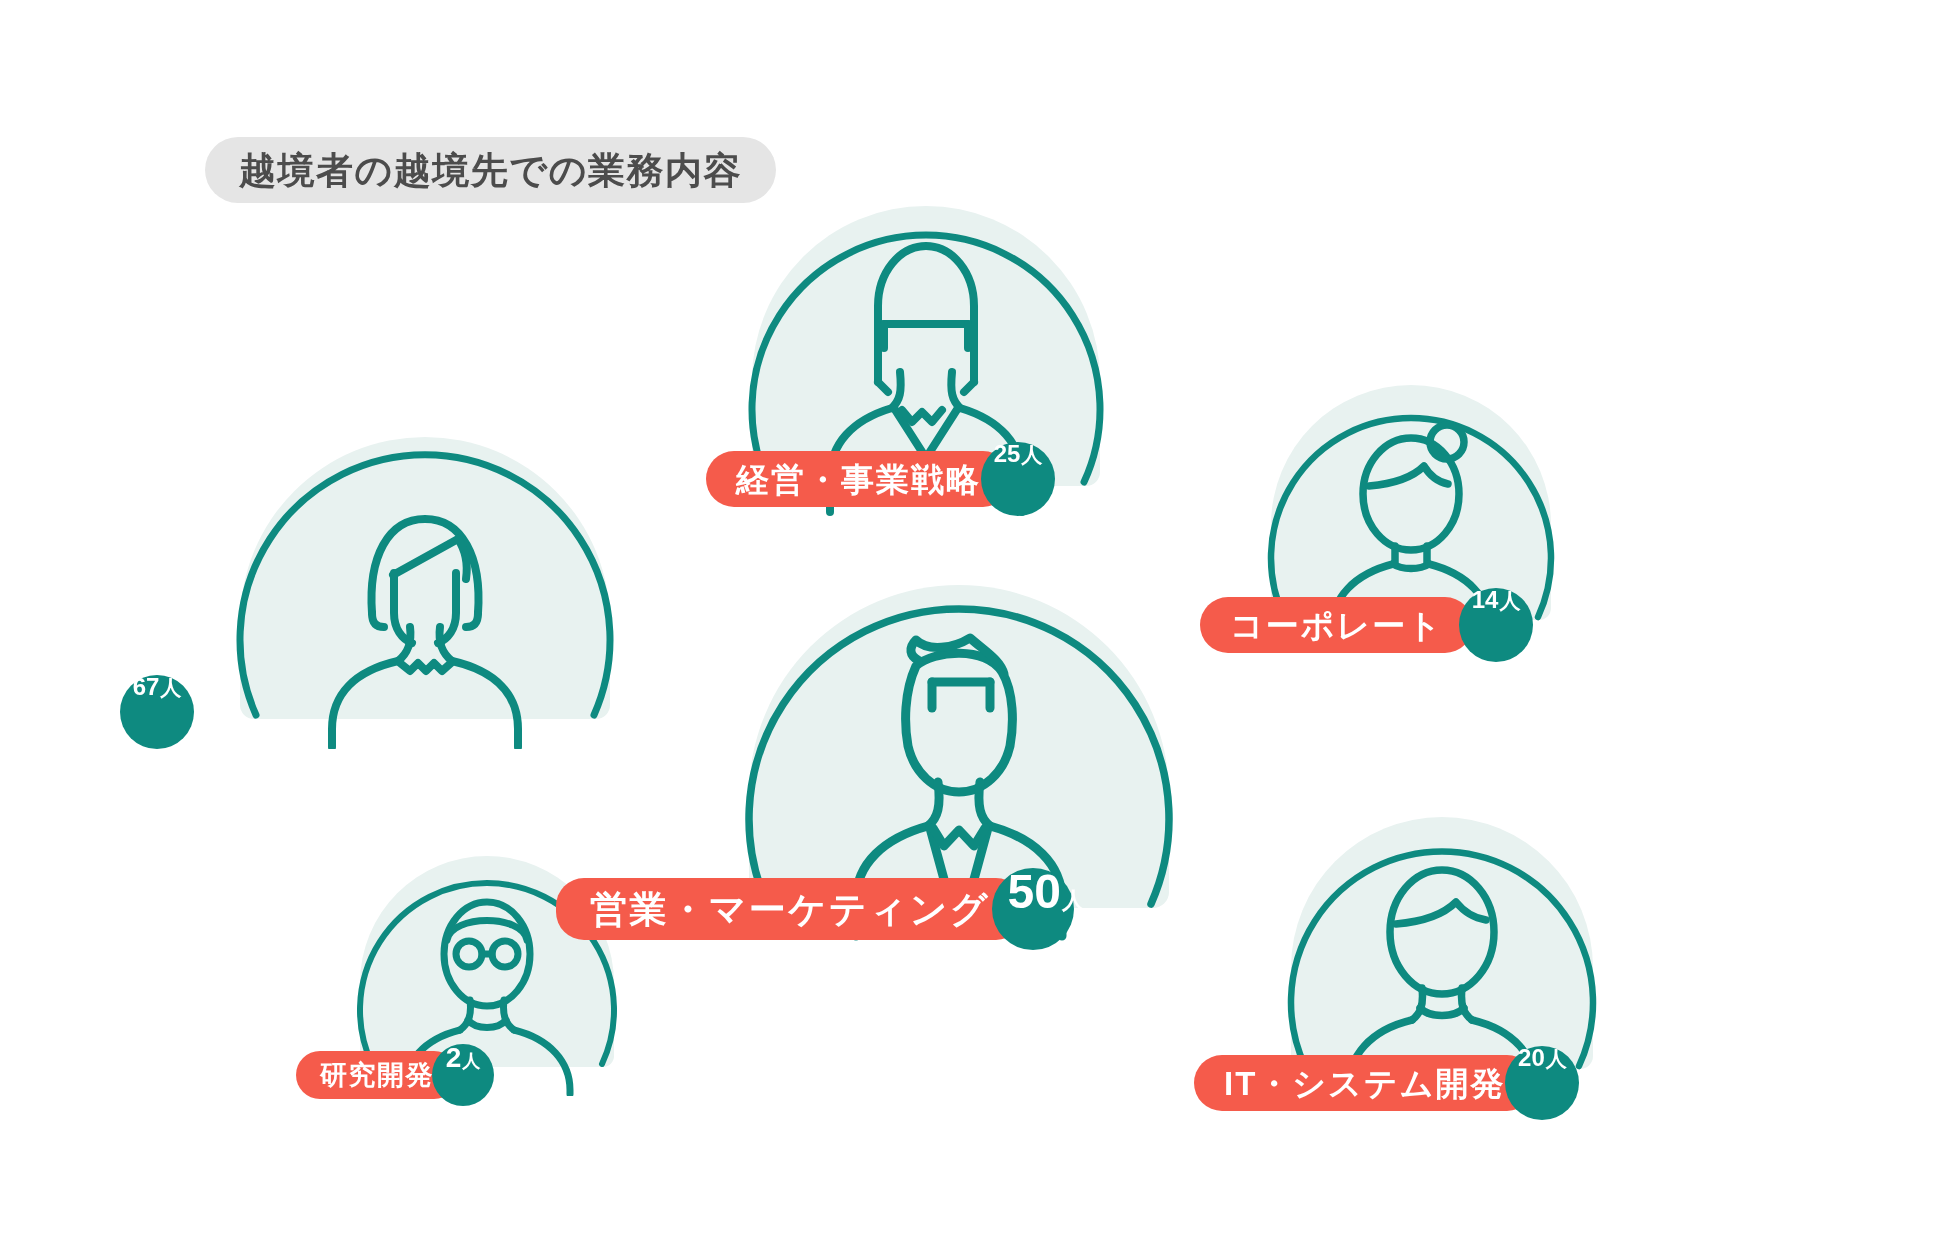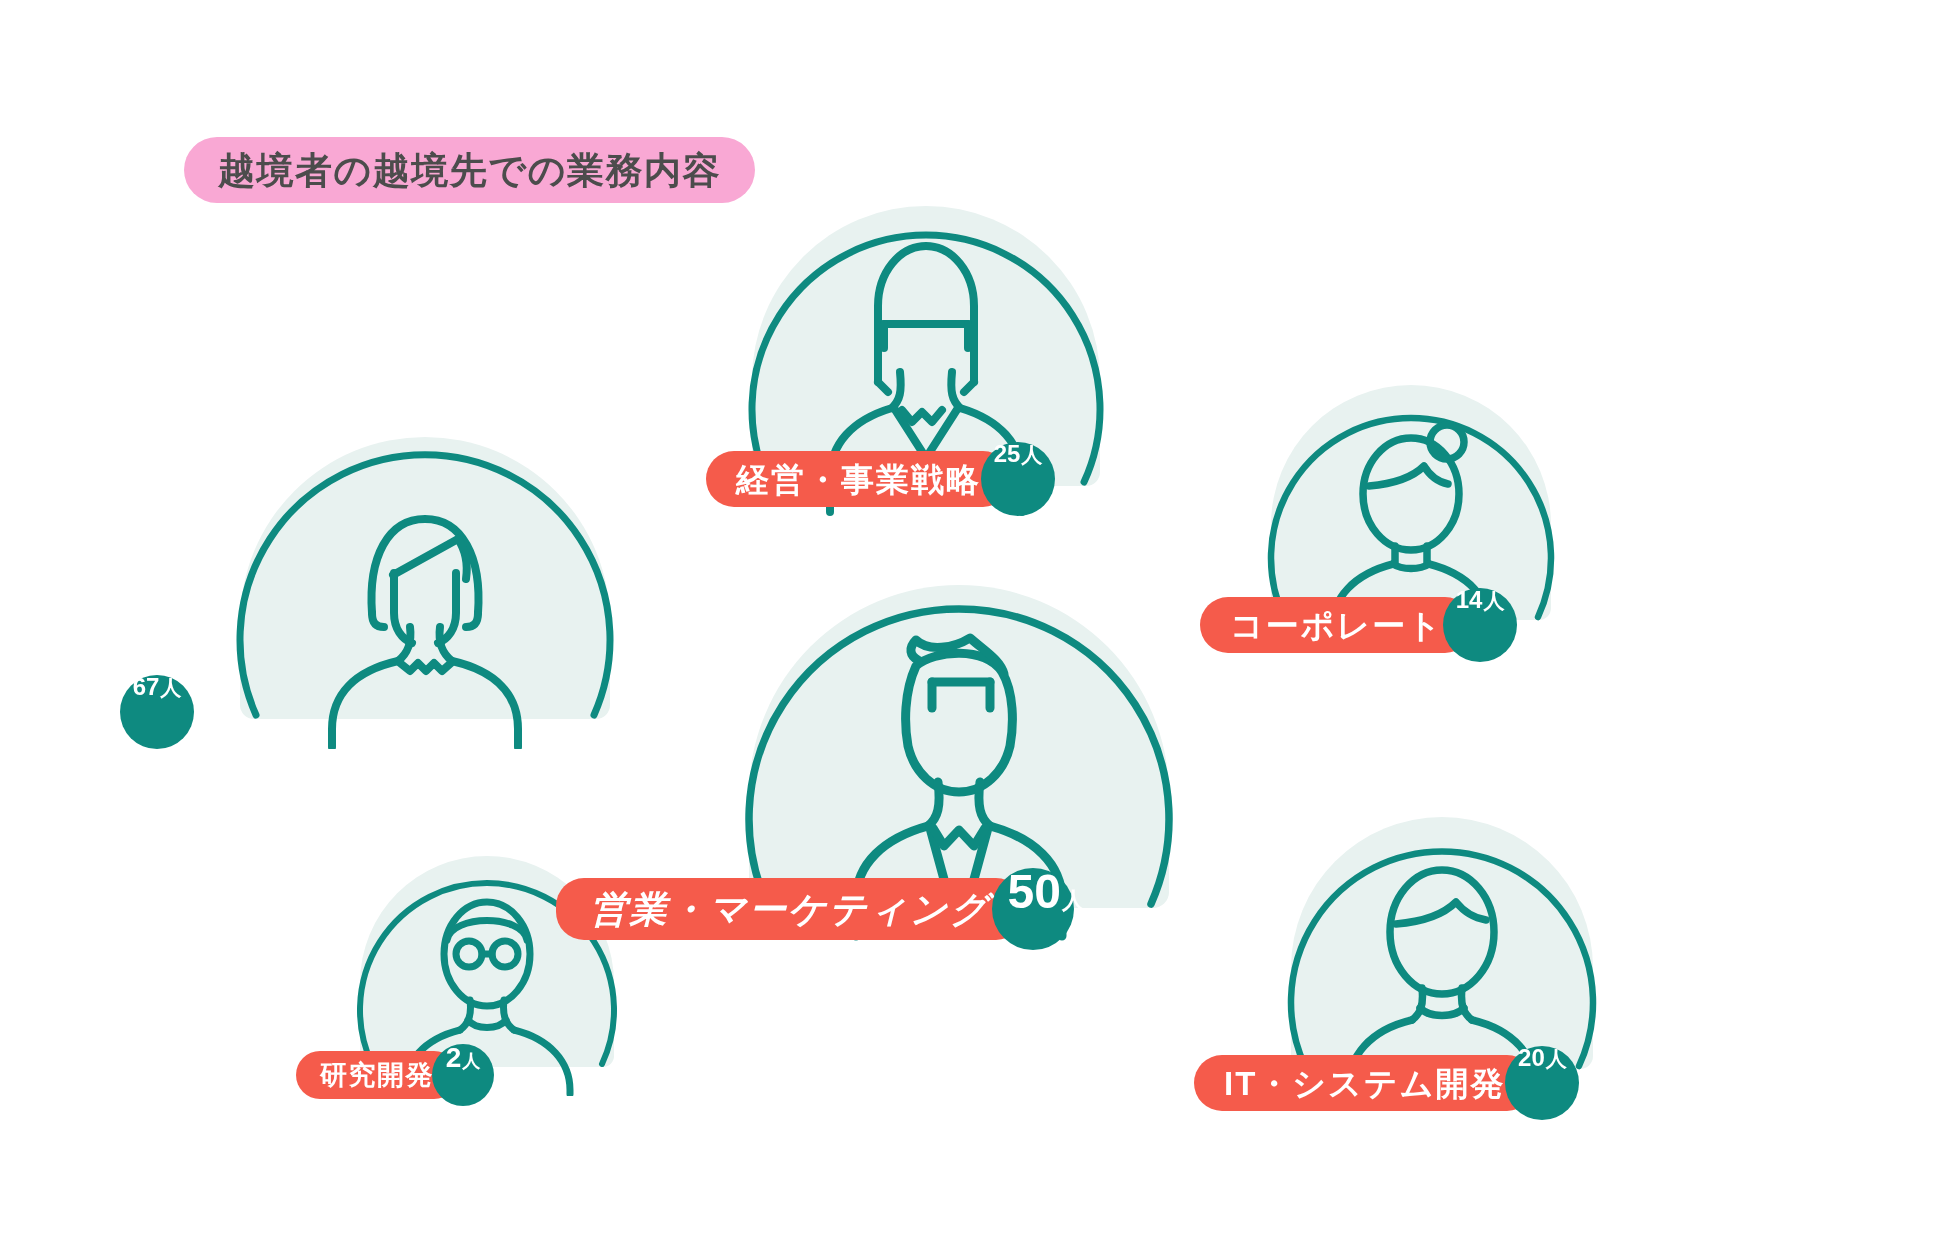--- a/index.html
+++ b/index.html
@@ -16,27 +16,27 @@
     position: relative;
     width: 1950px;
     height: 1259px;
     background: #ffffff;
     overflow: hidden;
   }
 
   
   .title-chip {
     position: absolute;
-    left: 184px;
+    left: 205px;
     top: 137px;
     height: 66px;
     padding: 0 34px;
     display: flex;
     align-items: center;
-    background: #f9a8d4;
+    background: #e5e5e5;
     border-radius: 33px;
     box-sizing: border-box;
     font-family: Liberation Serif, serif;
   }
   .title-chip .title-text {
     font-size: 37px;
     font-weight: 700;
     color: #4C4C4C;
     letter-spacing: 1.5px;
     line-height: 1;
@@ -113,21 +113,21 @@
     margin-left: 1px;
   }
 
   
   .pill.sm { height: 48px; padding: 15px 24px; }
   .pill.sm .pill-label { font-size: 27px; letter-spacing: 1.5px; }
   .badge.sm { width: 62px; height: 62px; margin-left: -26px; }
   .badge.sm .badge-num { font-size: 28px; }
   .badge.sm .badge-unit { font-size: 18px; }
 
-  .pill.lg { height: 62px; padding: 0 34px; font-style: italic; }
+  .pill.lg { height: 62px; padding: 0 34px; }
   .pill.lg .pill-label { font-size: 37px; letter-spacing: 2.5px; }
   .badge.lg { width: 82px; height: 82px; margin-left: -32px; }
   .badge.lg .badge-num { font-size: 48px; margin-left: 26px; }
   .badge.lg .badge-unit { font-size: 23px; }
 </style>
 </head>
 <body>
 
 <div id="stage">
 
@@ -222,21 +222,21 @@
         <path d="M 107 110 C 130 108 150 102 162 90 C 168 100 176 106 186 108"></path>
 
         <path d="M 133 170 L 133 188"></path>
         <path d="M 165 170 L 165 188"></path>
         <path d="M 131 188 C 140 194 158 194 167 188"></path>
 
         <path d="M 131 188 C 92 198 70 222 70 252 L 70 268"></path>
         <path d="M 167 188 C 206 198 228 222 228 252 L 228 268"></path>
       </g>
     </svg>
-    <div class="pill-row" style="left:-62px; top:212px;">
+    <div class="pill-row" style="left:-62px; top:212px;gap:16px;">
       <div class="pill">
         <span class="pill-label">コーポレート</span>
       </div>
       <div class="badge">
         <span class="badge-inner">
           <span class="badge-num">14</span>
             <span class="badge-unit">人</span>
         </span>
       </div>
     </div>

